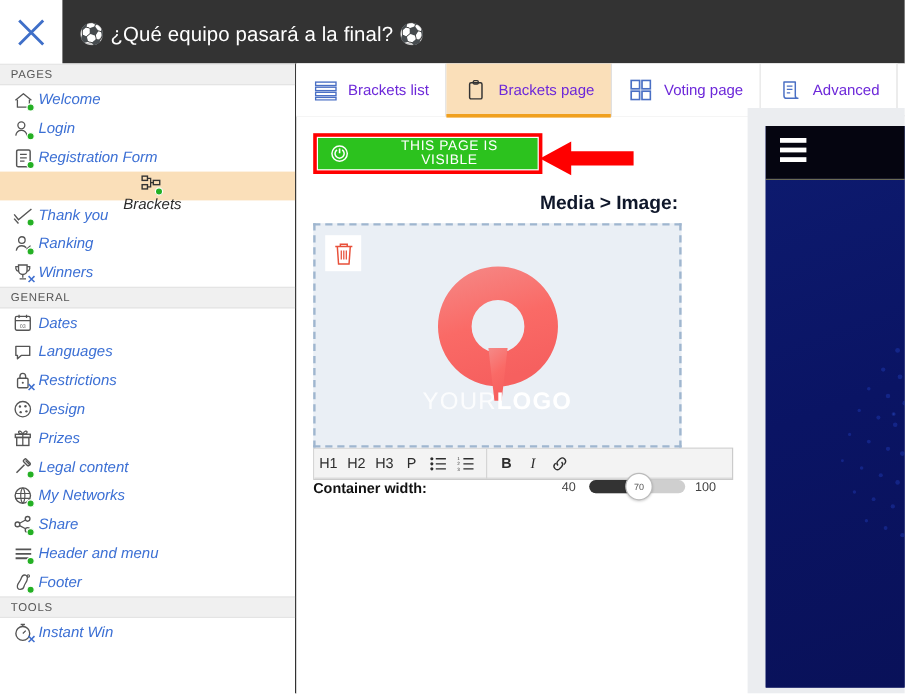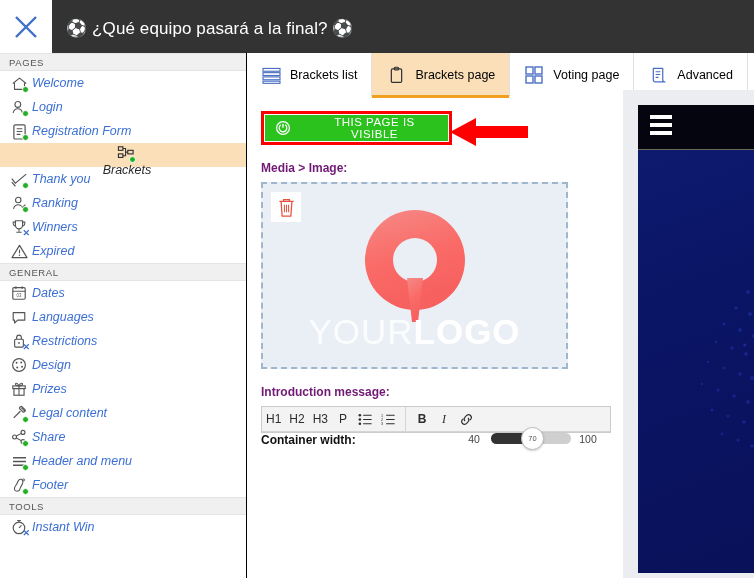--- a/index.html
+++ b/index.html
@@ -63,53 +63,53 @@
   .tabbar { display:flex; height:44px; border-bottom:1px solid #d8d8d8; background:#fff; }
   .tab {
     display:flex; align-items:center; gap:9px; padding:0 14px;
     border-right:1px solid #e0e0e0; cursor:pointer; height:44px;
     position:relative; background:#fff;
   }
   .tab.active { background:#fadfb9; }
   .tab.active::after {
     content:""; position:absolute; left:0; right:0; bottom:-1px; height:3px; background:#f0a01e;
   }
-  .tab-label { font-size:12.5px; color:#000000; white-space:nowrap; }
+  .tab-label { font-size:12.5px; color:#6d28d9; white-space:nowrap; }
   .tab-ico { width:20px; height:20px; color:#4a6fc4; display:flex; align-items:center; justify-content:center; }
 
   .content { position:relative; padding:14px 0 0 14px; height:481px; overflow:hidden; }
 
   
   .vis-wrap { position:relative; width:195px; }
   .vis-outline { border:3px solid #ff0000; padding:1px; display:inline-block; }
   .vis-btn {
     background:#2cc21e; color:#fff; border:none; width:183px; height:26px;
     display:flex; align-items:center; gap:20px; padding:0 10px;
     font-size:11.5px; letter-spacing:0.5px; cursor:pointer; font-family:inherit;
   }
   .vis-btn .pw { width:16px; height:16px; flex:none; }
   .arrow { position:absolute; left:189px; top:6px; }
 
-  .fld-label { font-size:12px; font-weight:bold; color:#701a75; margin:16px 0 7px 0; }
+  .fld-label { font-size:16px; font-weight:bold; color:#0f172a; margin:16px 0 7px 0;text-align:center; }
 
   
   .dropzone {
     width:307px; height:187px; background:#eaeff5;
     border:2px dashed #9fb6cf; position:relative;
   }
   .trash-btn {
     position:absolute; left:8px; top:8px; width:30px; height:30px;
     background:#fff; display:flex; align-items:center; justify-content:center;
     cursor:pointer; border:none;
   }
   .logo-holder {
     position:absolute; inset:0; display:flex; flex-direction:column;
     align-items:center; justify-content:center; padding-top:6px;
   }
-  .logo-text { font-size:35px; color:#ffffff; letter-spacing:1px; margin-top:-14px; }
+  .logo-text { font-size:20px; color:#ffffff; letter-spacing:1px; margin-top:-14px; }
   .logo-text b { font-weight:bold; }
   .logo-text span { font-weight:300; opacity:0.85; }
 
   
   .editor { width:350px; border:1px solid #cbcbcb; background:#fff; }
   .ed-toolbar { display:flex; align-items:center; height:25px; background:#f3f3f3; border-bottom:1px solid #d5d5d5; }
   .ed-btn {
     min-width:22px; height:25px; display:flex; align-items:center; justify-content:center;
     font-size:12px; color:#2d2d2d; cursor:pointer; padding:0 4px;
   }
@@ -253,30 +253,20 @@
       <span class="nav-ico">
         <svg width="16" height="16" viewBox="0 0 18 18">
             <path d="M5 2h8v5a4 4 0 0 1-8 0z" stroke="#555" stroke-width="1.3" fill="none"></path>
             <path d="M5 3.5H2.5v2A3 3 0 0 0 5 8M13 3.5h2.5v2A3 3 0 0 1 13 8M9 11v3M6 15h6" stroke="#555" stroke-width="1.2" fill="none"></path>
           </svg>
         <span class="xmark">✕</span>
       </span>
       <span class="nav-label">Winners</span>
     </div>
 
-    <div class="nav-item">
-      <span class="nav-ico">
-        <svg width="17" height="15" viewBox="0 0 18 16">
-            <path d="M9 1.5 L17 14.5 H1 Z" stroke="#555" stroke-width="1.3" fill="none" stroke-linejoin="round"></path>
-            <path d="M9 6v4" stroke="#555" stroke-width="1.2"></path>
-            <circle cx="9" cy="12" r=".8" fill="#555"></circle>
-          </svg>
-      </span>
-      <span class="nav-label">Expired</span>
-    </div>
 
     <div class="sec-head">GENERAL</div>
 
     <div class="nav-item">
       <span class="nav-ico">
         <svg width="16" height="16" viewBox="0 0 18 18">
             <rect x="2" y="3" width="14" height="13" rx="1.4" stroke="#555" stroke-width="1.3" fill="none"></rect>
             <path d="M2 7h14M5.5 1.5v3M12.5 1.5v3" stroke="#555" stroke-width="1.2"></path>
             <text x="9" y="14" font-size="5" fill="#555" text-anchor="middle" font-family="Liberation Sans">03</text>
           </svg>
@@ -335,20 +325,30 @@
         <svg width="17" height="16" viewBox="0 0 18 18">
             <path d="M2.5 14.5 L10 7" stroke="#555" stroke-width="1.4"></path>
             <rect x="8.5" y="3" width="7" height="3.4" rx="1" transform="rotate(45 12 5)" stroke="#555" stroke-width="1.3" fill="none"></rect>
             <path d="M11 3 L15.5 7.5" stroke="#555" stroke-width="1.3"></path>
           </svg>
         <span class="dot"></span>
       </span>
       <span class="nav-label">Legal content</span>
     </div>
 
+    <div class="nav-item">
+      <span class="nav-ico">
+        <svg width="16" height="16" viewBox="0 0 18 18">
+            <circle cx="9" cy="9" r="7.2" stroke="#555" stroke-width="1.3" fill="none"></circle>
+            <path d="M9 1.8c2.6 2.4 2.6 12 0 14.4M9 1.8c-2.6 2.4-2.6 12 0 14.4M2 7h14M2.4 11.6h13.2" stroke="#555" stroke-width="1.1" fill="none"></path>
+          </svg>
+        <span class="dot"></span>
+      </span>
+      <span class="nav-label">My Networks</span>
+    </div>
 
     <div class="nav-item">
       <span class="nav-ico">
         <svg width="16" height="16" viewBox="0 0 18 18">
             <circle cx="13.5" cy="3.8" r="2.2" stroke="#555" stroke-width="1.3" fill="none"></circle>
             <circle cx="13.5" cy="14.2" r="2.2" stroke="#555" stroke-width="1.3" fill="none"></circle>
             <circle cx="4" cy="9" r="2.2" stroke="#555" stroke-width="1.3" fill="none"></circle>
             <path d="M6 7.9 L11.6 4.9 M6 10.1 L11.6 13.1" stroke="#555" stroke-width="1.2"></path>
           </svg>
         <span class="dot"></span>
@@ -475,21 +475,20 @@
             </defs>
             <path fill="url(#lg)" d="M59 4a50 50 0 1 0 0 100 50 50 0 0 0 0-100zm0 28a22 22 0 1 1 0 44 22 22 0 0 1 0-44z"></path>
             <path fill="url(#lg)" d="M51 72h16l-5 44h-6z"></path>
           </svg>
           <div class="logo-text">
             <span>YOUR</span><b>LOGO</b>
           </div>
         </div>
       </div>
 
-      <div class="fld-label">Introduction message:</div>
 
       <div class="editor">
         <div class="ed-toolbar">
           <span class="ed-btn">H1</span>
           <span class="ed-btn">H2</span>
           <span class="ed-btn">H3</span>
           <span class="ed-btn">P</span>
           <span class="ed-btn">
             <svg width="15" height="13" viewBox="0 0 16 13">
                 <circle cx="2" cy="2" r="1.4" fill="#2d2d2d"></circle>

